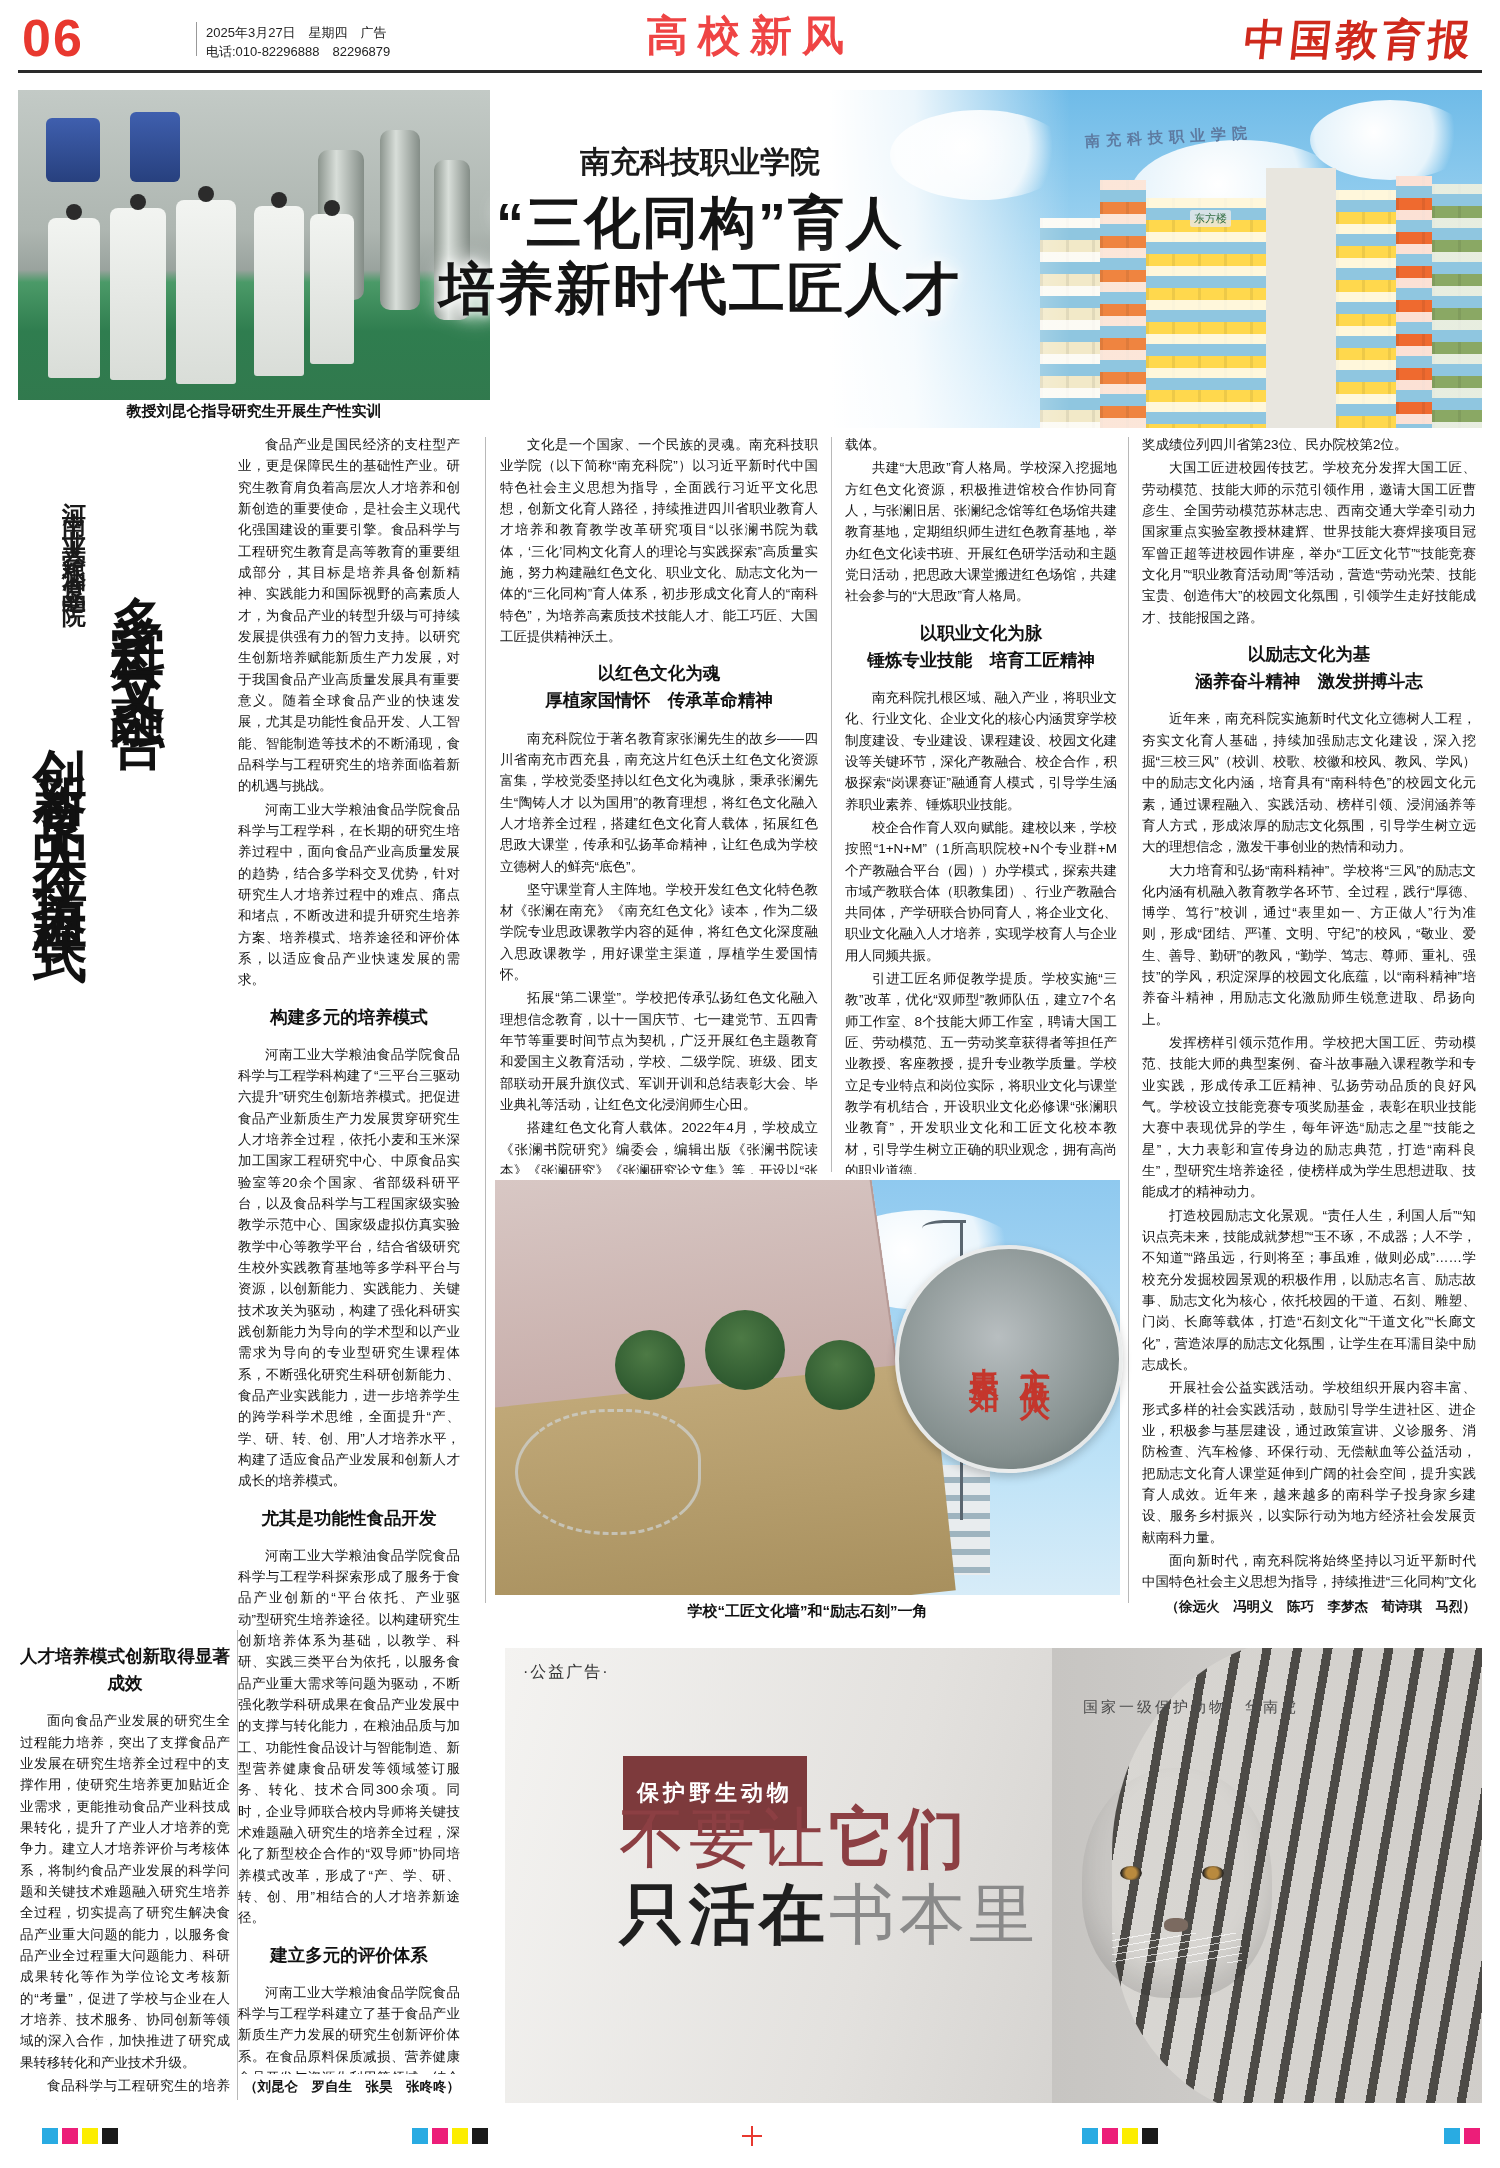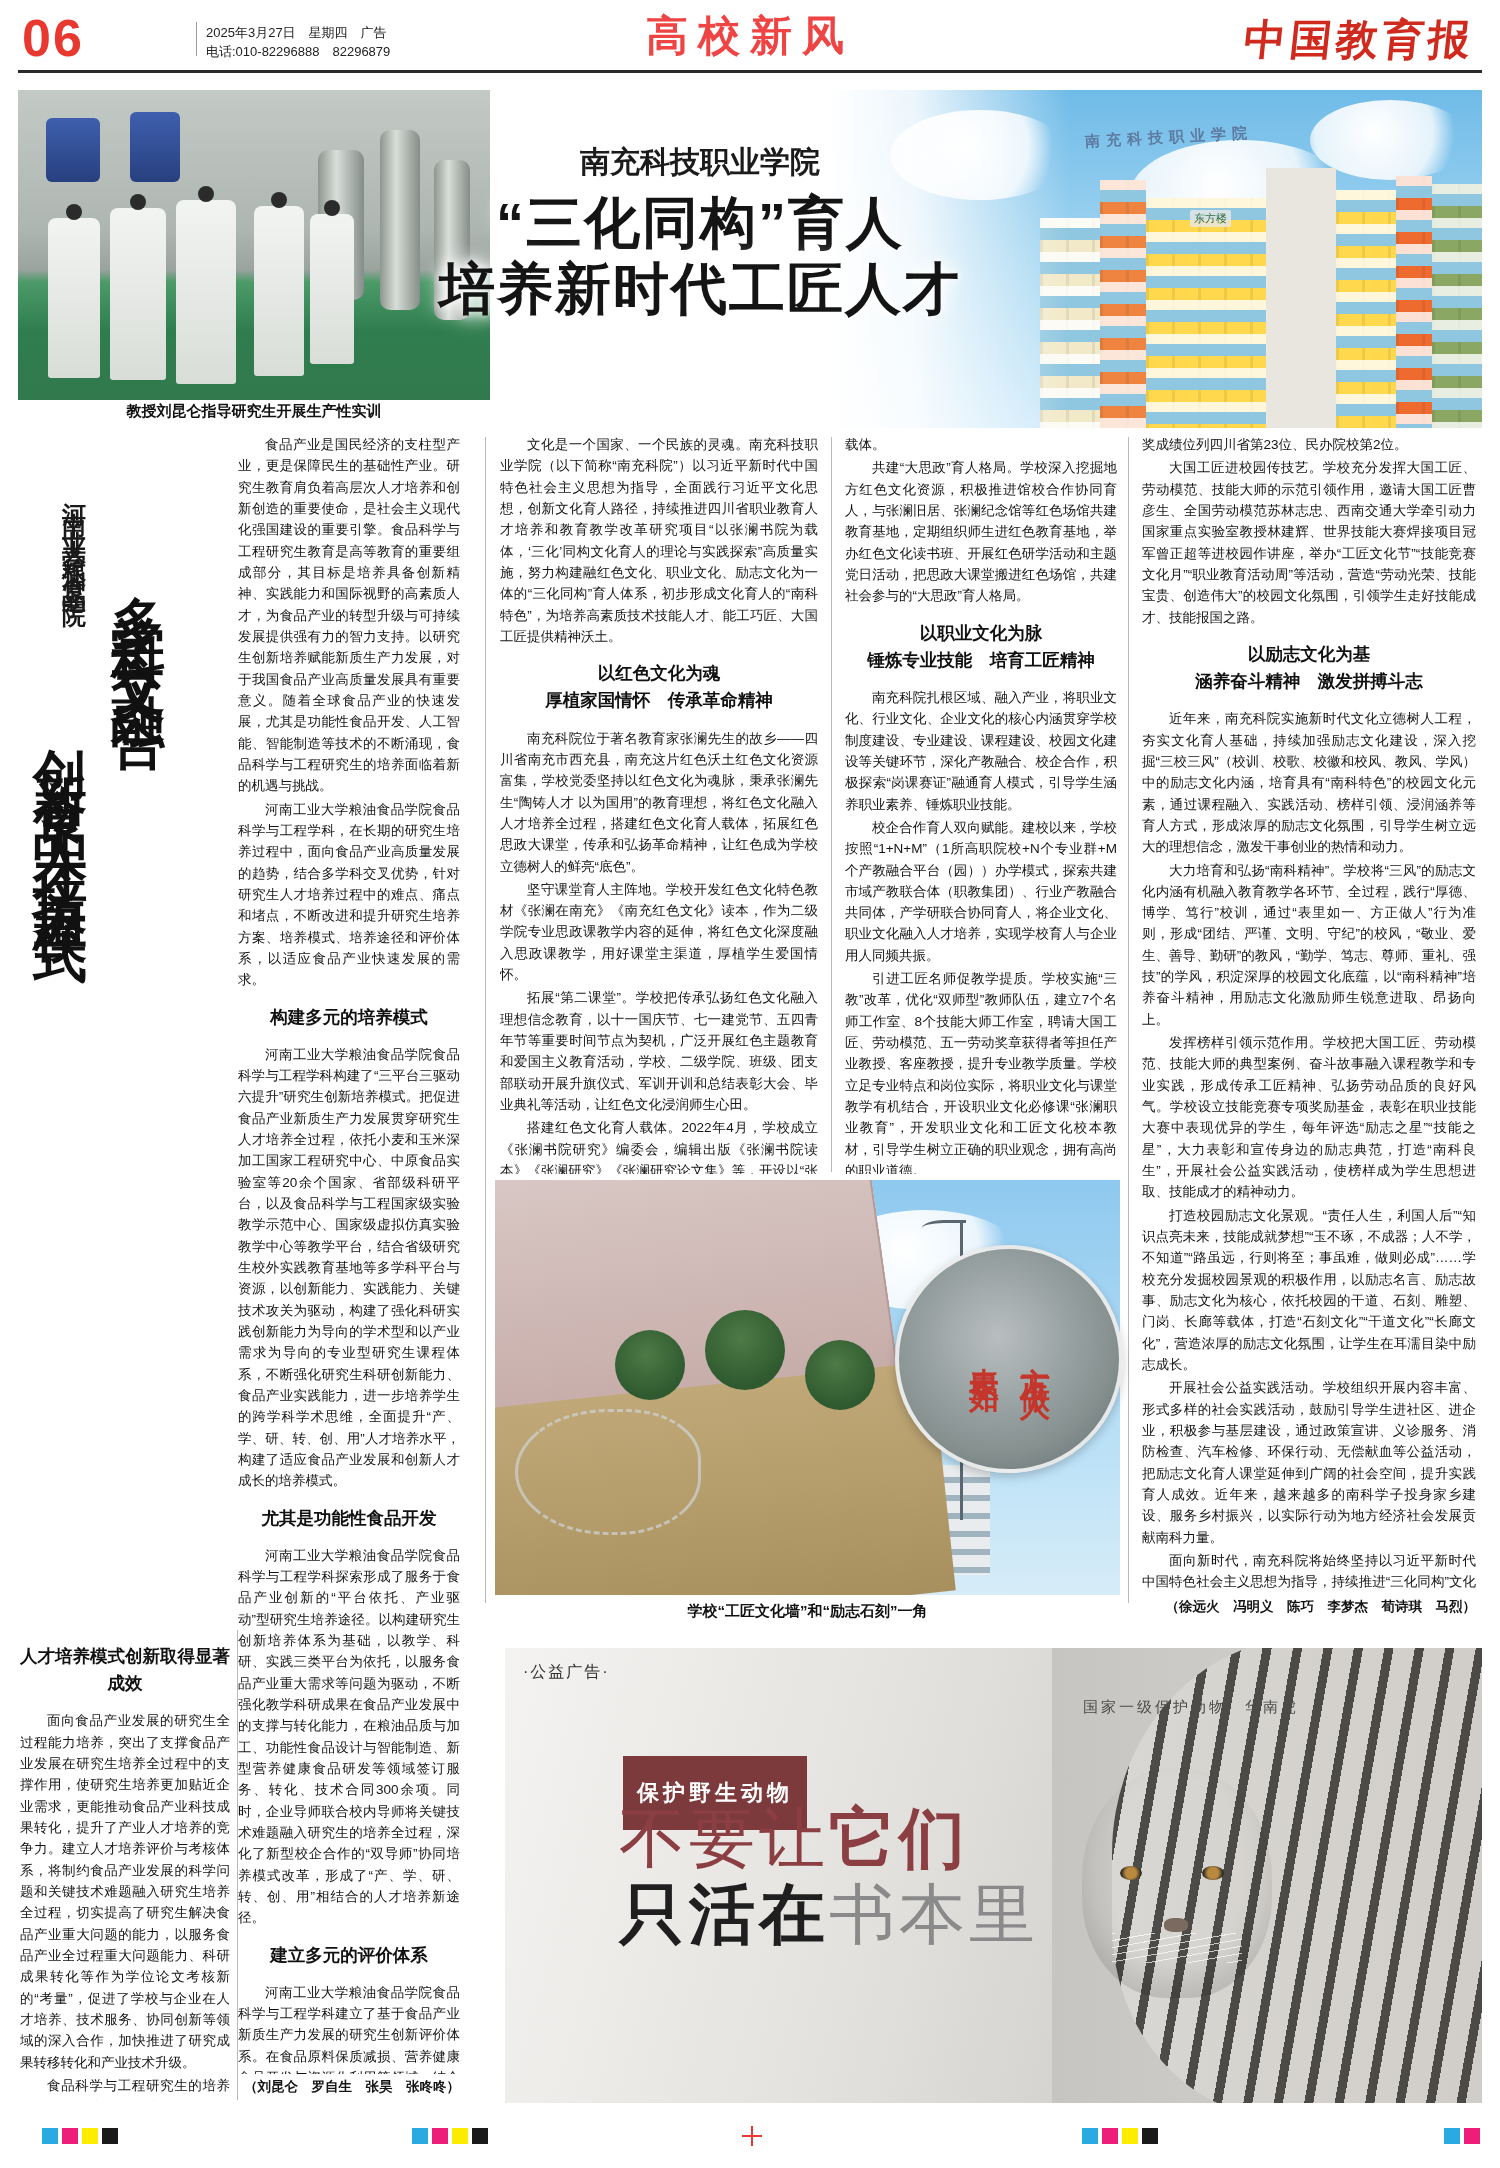--- a/index.html
+++ b/index.html
@@ -211,21 +211,21 @@
 
   <div class="abs col" style="left:1142px;top:434px;width:334px;height:1158px;">
     <p class="noind">奖成绩位列四川省第23位、民办院校第2位。</p>
     <p>大国工匠进校园传技艺。学校充分发挥大国工匠、劳动模范、技能大师的示范引领作用，邀请大国工匠曹彦生、全国劳动模范苏林志忠、西南交通大学牵引动力国家重点实验室教授林建辉、世界技能大赛焊接项目冠军曾正超等进校园作讲座，举办“工匠文化节”“技能竞赛文化月”“职业教育活动周”等活动，营造“劳动光荣、技能宝贵、创造伟大”的校园文化氛围，引领学生走好技能成才、技能报国之路。</p>
     <div class="subhead">
       <span>以励志文化为基</span>
       <span>涵养奋斗精神　激发拼搏斗志</span>
     </div>
     <p>近年来，南充科院实施新时代文化立德树人工程，夯实文化育人基础，持续加强励志文化建设，深入挖掘“三校三风”（校训、校歌、校徽和校风、教风、学风）中的励志文化内涵，培育具有“南科特色”的校园文化元素，通过课程融入、实践活动、榜样引领、浸润涵养等育人方式，形成浓厚的励志文化氛围，引导学生树立远大的理想信念，激发干事创业的热情和动力。</p>
     <p>大力培育和弘扬“南科精神”。学校将“三风”的励志文化内涵有机融入教育教学各环节、全过程，践行“厚德、博学、笃行”校训，通过“表里如一、方正做人”行为准则，形成“团结、严谨、文明、守纪”的校风，“敬业、爱生、善导、勤研”的教风，“勤学、笃志、尊师、重礼、强技”的学风，积淀深厚的校园文化底蕴，以“南科精神”培养奋斗精神，用励志文化激励师生锐意进取、昂扬向上。</p>
-    <p>发挥榜样引领示范作用。学校把大国工匠、劳动模范、技能大师的典型案例、奋斗故事融入课程教学和专业实践，形成传承工匠精神、弘扬劳动品质的良好风气。学校设立技能竞赛专项奖励基金，表彰在职业技能大赛中表现优异的学生，每年评选“励志之星”“技能之星”，大力表彰和宣传身边的励志典范，打造“南科良生”，开展社会公益实践活动，使榜样成为学生思想进取、技能成才的精神动力。</p>
+    <p>发挥榜样引领示范作用。学校把大国工匠、劳动模范、技能大师的典型案例、奋斗故事融入课程教学和专业实践，形成传承工匠精神、弘扬劳动品质的良好风气。学校设立技能竞赛专项奖励基金，表彰在职业技能大赛中表现优异的学生，每年评选“励志之星”“技能之星”，大力表彰和宣传身边的励志典范，打造“南科良生”，型研究生培养途径，使榜样成为学生思想进取、技能成才的精神动力。</p>
     <p>打造校园励志文化景观。“责任人生，利国人后”“知识点亮未来，技能成就梦想”“玉不琢，不成器；人不学，不知道”“路虽远，行则将至；事虽难，做则必成”……学校充分发掘校园景观的积极作用，以励志名言、励志故事、励志文化为核心，依托校园的干道、石刻、雕塑、门岗、长廊等载体，打造“石刻文化”“干道文化”“长廊文化”，营造浓厚的励志文化氛围，让学生在耳濡目染中励志成长。</p>
     <p>开展社会公益实践活动。学校组织开展内容丰富、形式多样的社会实践活动，鼓励引导学生进社区、进企业，积极参与基层建设，通过政策宣讲、义诊服务、消防检查、汽车检修、环保行动、无偿献血等公益活动，把励志文化育人课堂延伸到广阔的社会空间，提升实践育人成效。近年来，越来越多的南科学子投身家乡建设、服务乡村振兴，以实际行动为地方经济社会发展贡献南科力量。</p>
     <p>面向新时代，南充科院将始终坚持以习近平新时代中国特色社会主义思想为指导，持续推进“三化同构”文化育人实践，不断优化“三化同构”育人体系，探索和践行文化育人新路径、新方法，为学生成长成才提供文化滋养和精神动力，培养造就更多高素质技术技能人才，在为党育人、为国育才的新征程上建新功、创伟业。</p>
   </div>
   <div class="abs byline" style="left:1142px;top:1598px;width:334px;">（徐远火　冯明义　陈巧　李梦杰　荀诗琪　马烈）</div>
 
   <div class="abs photo wallphoto">
     <div class="cloud" style="left:330px;top:30px;width:200px;height:100px;"></div>
     <div class="cloud" style="left:470px;top:100px;width:150px;height:80px;"></div>
     <div class="pinkbld"></div>

